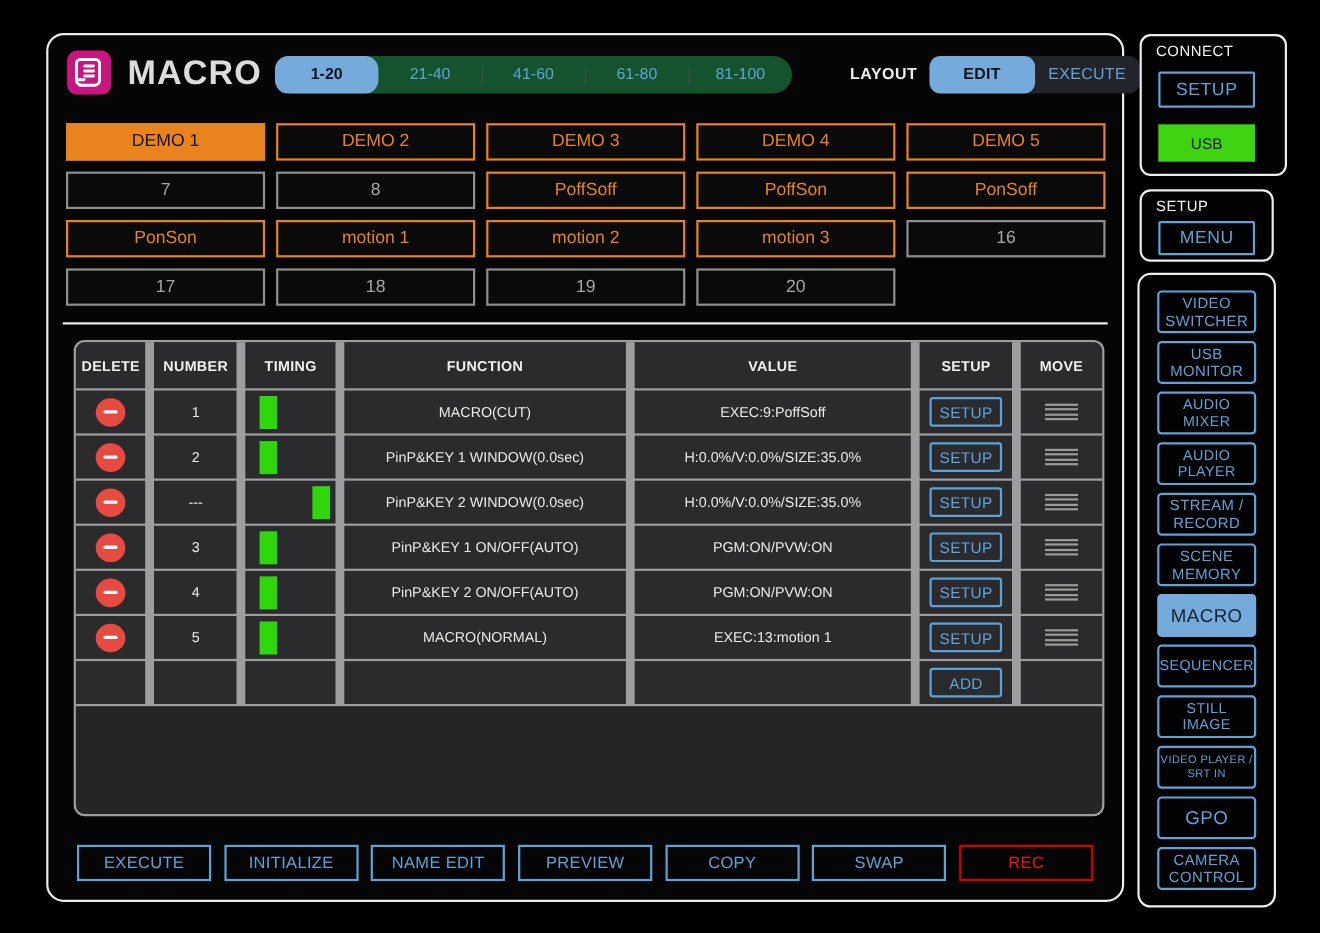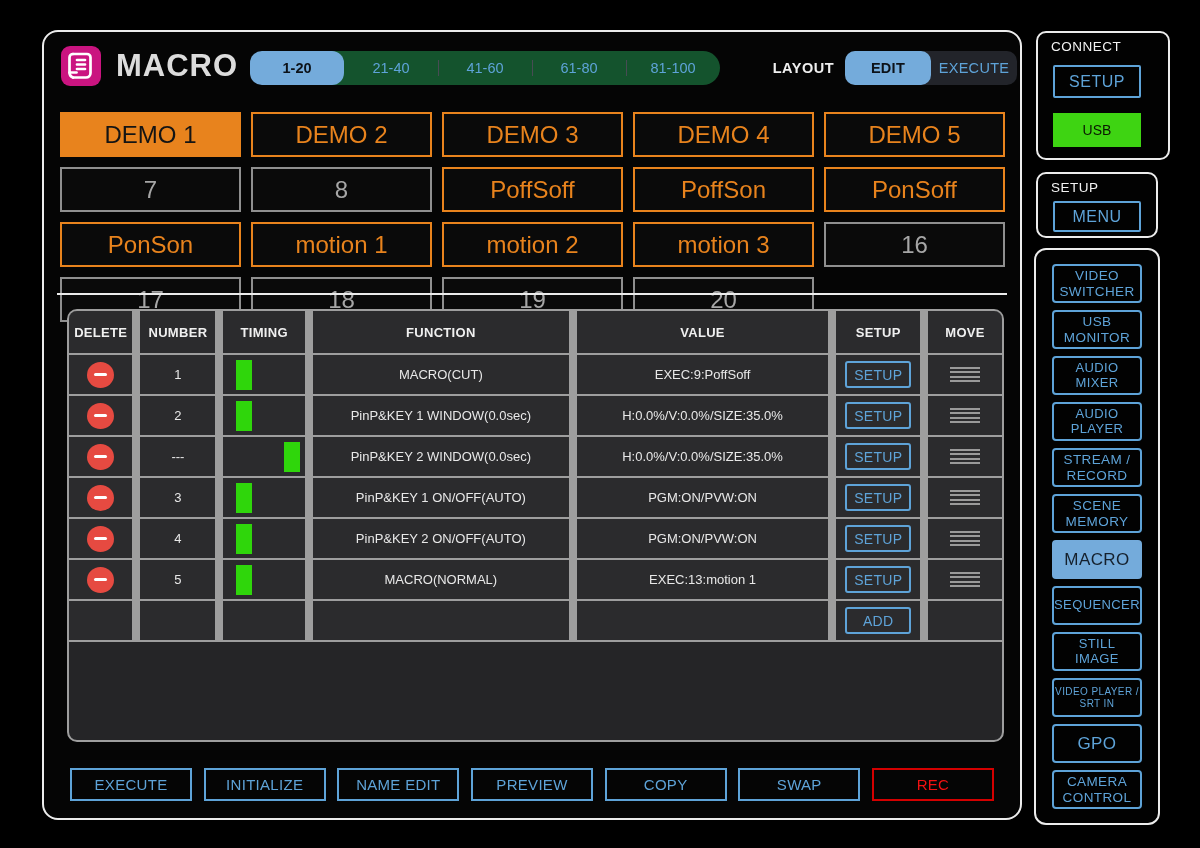--- a/index.html
+++ b/index.html
@@ -19,30 +19,30 @@
     background:#14532d; border-radius:17px; display:flex; }
   .tab { flex:1; display:flex; align-items:center; justify-content:center;
     font-size:14.5px; color:#5ea3d8; position:relative; cursor:default; }
   .tab:not(.active)+.tab:not(.active)::before { content:''; position:absolute; left:0; top:9px;
     bottom:9px; width:1px; background:#474c54; }
   .tab.active { background:#74abdb; color:#0c1219; border-radius:12px; font-weight:bold; }
 
   .layout-label { position:absolute; left:700px; top:19px; width:90px; height:34px;
     display:flex; align-items:center; justify-content:flex-end;
     font-size:14.5px; font-weight:bold; color:#efefef; letter-spacing:.5px; }
-  .layout-toggle { position:absolute; left:801px; top:19px; width:172px; height:34px;
+  .layout-toggle { position:absolute; left:801px; top:19px; width:191px; height:34px;
     background:#22242a; border-radius:10px; display:flex; }
   .mode { flex:1; display:flex; align-items:center; justify-content:center;
     font-size:14.5px; color:#5ea3d8; letter-spacing:.3px; }
   .mode.active { background:#74abdb; color:#0c1219; border-radius:10px; font-weight:bold; }
 
   .macro-grid { position:absolute; left:16px; top:80px; display:grid;
     grid-template-columns:repeat(5,181px); gap:10px; }
-  .macro-btn { height:45px; display:flex; align-items:center; justify-content:center;
-    font-size:24px; background:#0a0a0a; }
+  .macro-btn { height:34px; display:flex; align-items:center; justify-content:center;
+    font-size:16px; background:#0a0a0a; }
   .macro-btn.named   { border:2px solid #e8831d; color:#e8831d; }
   .macro-btn.selected{ border:2px solid #e8831d; background:#e8831d; color:#141414; }
   .macro-btn.empty   { border:2px solid #8f8f8f; color:#a6a6a6; }
 
   .divider { position:absolute; left:13px; top:261px; width:950px; height:2px; background:#ececec; }
 
   
   .table-panel { position:absolute; left:23px; top:277px; width:937px; height:433px;
     border:2px solid #9e9e9e; border-radius:10px; background:#252527; overflow:hidden; }
   .macro-table { width:933px; background:#9e9e9e; display:flex; flex-direction:column;

